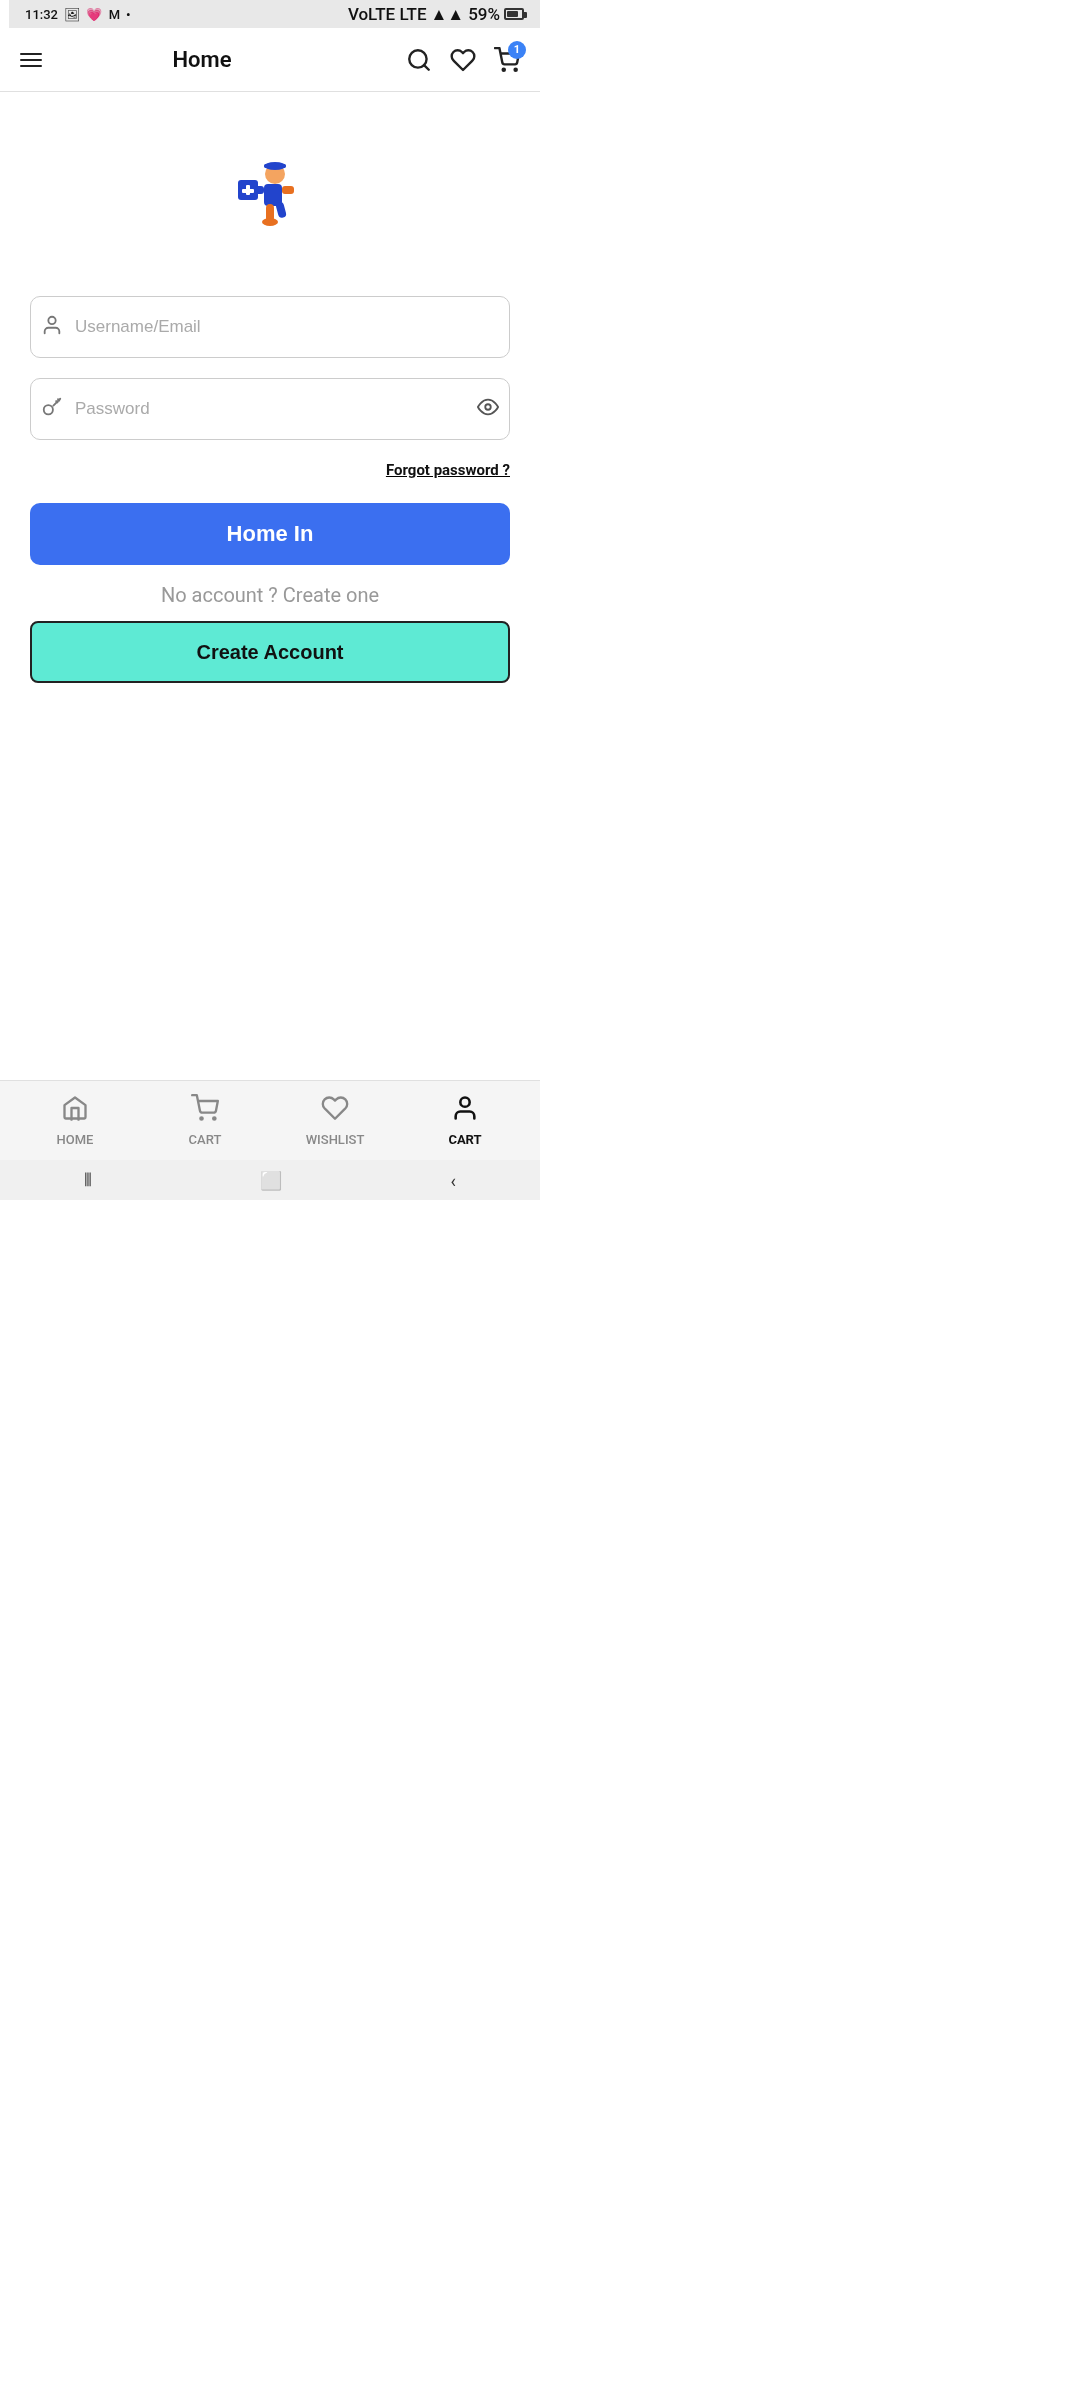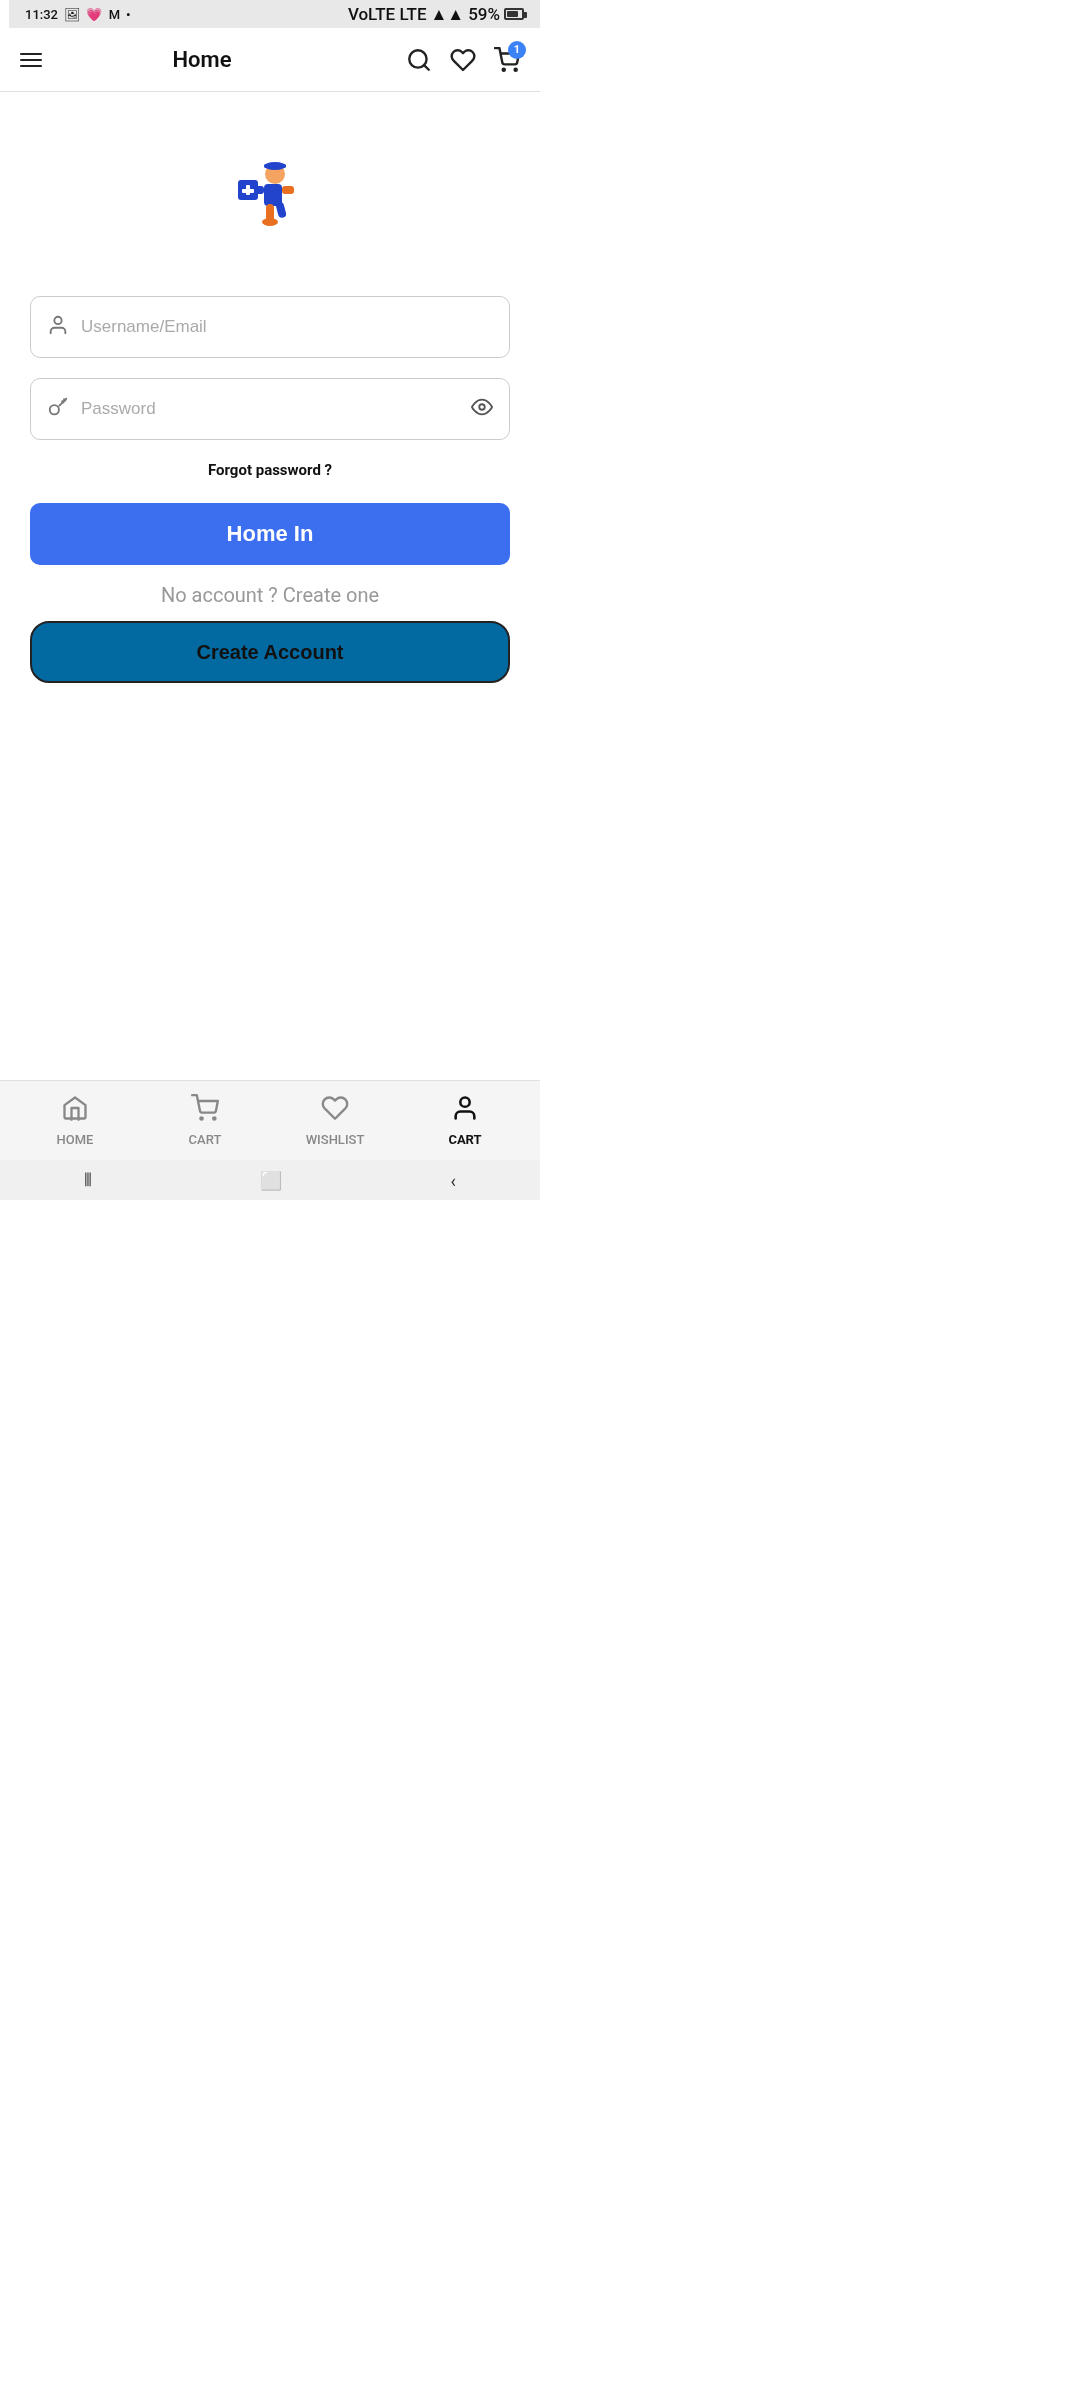--- a/index.html
+++ b/index.html
@@ -151,21 +151,21 @@
     
     .form-group {
       width: 100%;
       margin-bottom: 20px;
     }
     .input-wrapper {
       display: flex;
       align-items: center;
       border: 1.5px solid #ccc;
       border-radius: 10px;
-      padding: 0 16px;
+      padding: 0 10px;
       height: 62px;
       background: #fff;
     }
     .input-icon {
       color: #777;
       font-size: 20px;
       margin-right: 12px;
       flex-shrink: 0;
     }
     .input-wrapper input {
@@ -180,22 +180,23 @@
       color: #aaa;
     }
     .eye-icon {
       color: #555;
       font-size: 20px;
       cursor: pointer;
     }
 
     .forgot-password {
       width: 100%;
-      text-align: center;
+      text-align: right;
       margin-bottom: 24px;
+      text-decoration: underline;
     }
     .forgot-password a {
       font-size: 15px;
       font-weight: 700;
       color: #111;
       text-decoration: none;
     }
 
     .btn-signin {
       width: 100%;
@@ -212,24 +213,24 @@
 
     .no-account-text {
       font-size: 20px;
       color: #999;
       margin-bottom: 14px;
     }
 
     .btn-create-account {
       width: 100%;
       height: 62px;
-      background: #0369a1;
+      background: #5eead4;
       color: #111;
       border: 2px solid #222;
-      border-radius: 19px;
+      border-radius: 8px;
       font-size: 20px;
       font-weight: 700;
       cursor: pointer;
     }
 
     
     .bottom-nav {
       height: 80px;
       background: #f5f5f5;
       border-top: 1px solid #e0e0e0;

